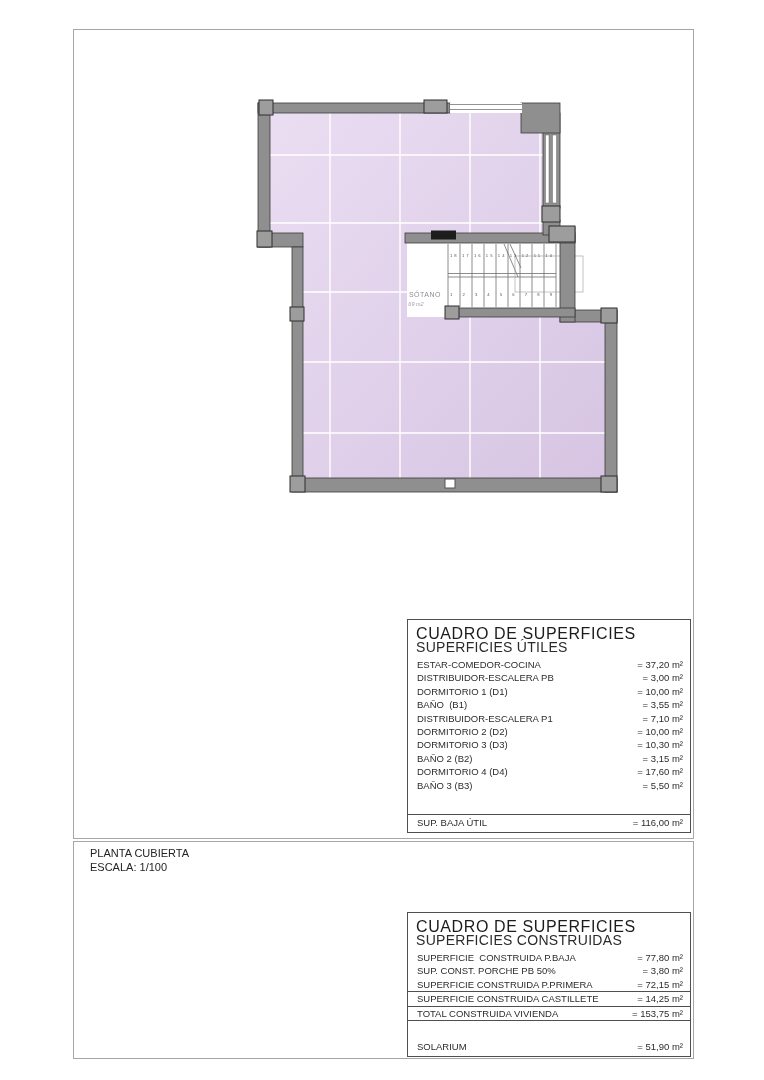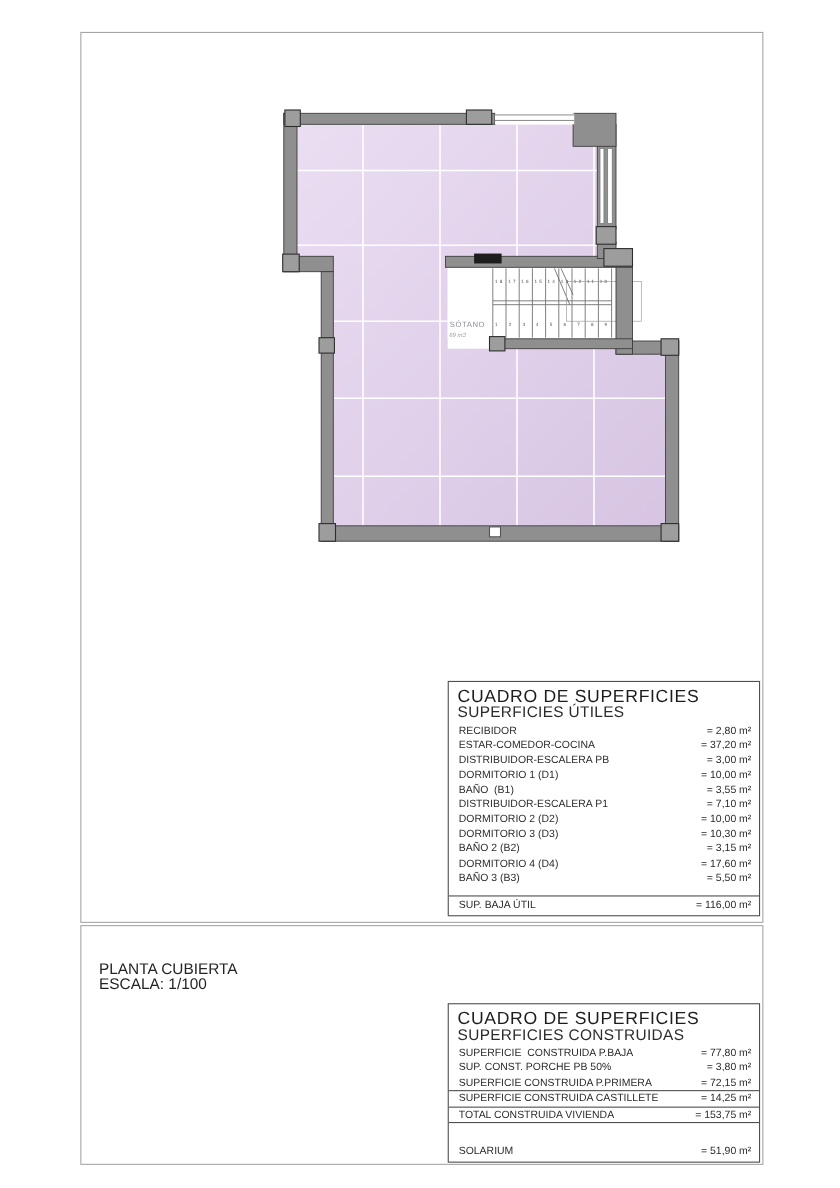--- a/index.html
+++ b/index.html
@@ -24,21 +24,21 @@
          padding:0 7px 0 9px;font-size:9.5px;line-height:13.4px;white-space:pre;}
   .t-row.u{border-bottom:1px solid #4f4f4f;}
   .t-label{white-space:pre;}
   .t-val{white-space:pre;}
   .total-row{position:absolute;left:0;right:0;bottom:0;border-top:1px solid #4f4f4f;
              display:flex;justify-content:space-between;align-items:baseline;
              padding:2px 7px 3px 9px;font-size:9.5px;line-height:12px;white-space:pre;}
   .extra-rows{position:absolute;left:0;right:0;bottom:3px;}
 
   
-  #plan-title-block{position:absolute;left:90px;top:873px;font-size:14px;line-height:14px;color:#242424;}
+  #plan-title-block{position:absolute;left:90px;top:846px;font-size:11px;line-height:14px;color:#242424;}
   #bedrooms-label{position:absolute;left:130px;top:970px;font-size:28px;letter-spacing:1.5px;color:#2e2e2e;white-space:nowrap;}
 </style>
 </head>
 <body>
 
 <div id="sheet">
 
   <div id="frame-top" class="frame"></div>
   <div id="frame-bottom" class="frame"></div>
 
@@ -137,21 +137,20 @@
     <g>
       <text x="441" y="297" font-size="7" letter-spacing="0.5" fill="#8d8d99" text-anchor="end">SÓTANO</text>
       <text x="416" y="306" font-size="5.5" font-style="italic" fill="#a29aac" text-anchor="middle">69 m2</text>
     </g>
   </svg>
 
   <div id="table-utiles" class="surf-table">
     <div class="t-title">CUADRO DE SUPERFICIES</div>
     <div class="t-subtitle">SUPERFICIES ÚTILES</div>
     <div class="t-rows">
-      <div class="t-row"><span class="t-label">RECIBIDOR</span><span class="t-val">= 2,80 m²</span></div>
       <div class="t-row"><span class="t-label">ESTAR-COMEDOR-COCINA</span><span class="t-val">= 37,20 m²</span></div>
       <div class="t-row"><span class="t-label">DISTRIBUIDOR-ESCALERA PB</span><span class="t-val">= 3,00 m²</span></div>
       <div class="t-row"><span class="t-label">DORMITORIO 1 (D1)</span><span class="t-val">= 10,00 m²</span></div>
       <div class="t-row"><span class="t-label">BAÑO  (B1)</span><span class="t-val">= 3,55 m²</span></div>
       <div class="t-row"><span class="t-label">DISTRIBUIDOR-ESCALERA P1</span><span class="t-val">= 7,10 m²</span></div>
       <div class="t-row"><span class="t-label">DORMITORIO 2 (D2)</span><span class="t-val">= 10,00 m²</span></div>
       <div class="t-row"><span class="t-label">DORMITORIO 3 (D3)</span><span class="t-val">= 10,30 m²</span></div>
       <div class="t-row"><span class="t-label">BAÑO 2 (B2)</span><span class="t-val">= 3,15 m²</span></div>
       <div class="t-row"><span class="t-label">DORMITORIO 4 (D4)</span><span class="t-val">= 17,60 m²</span></div>
       <div class="t-row"><span class="t-label">BAÑO 3 (B3)</span><span class="t-val">= 5,50 m²</span></div>

